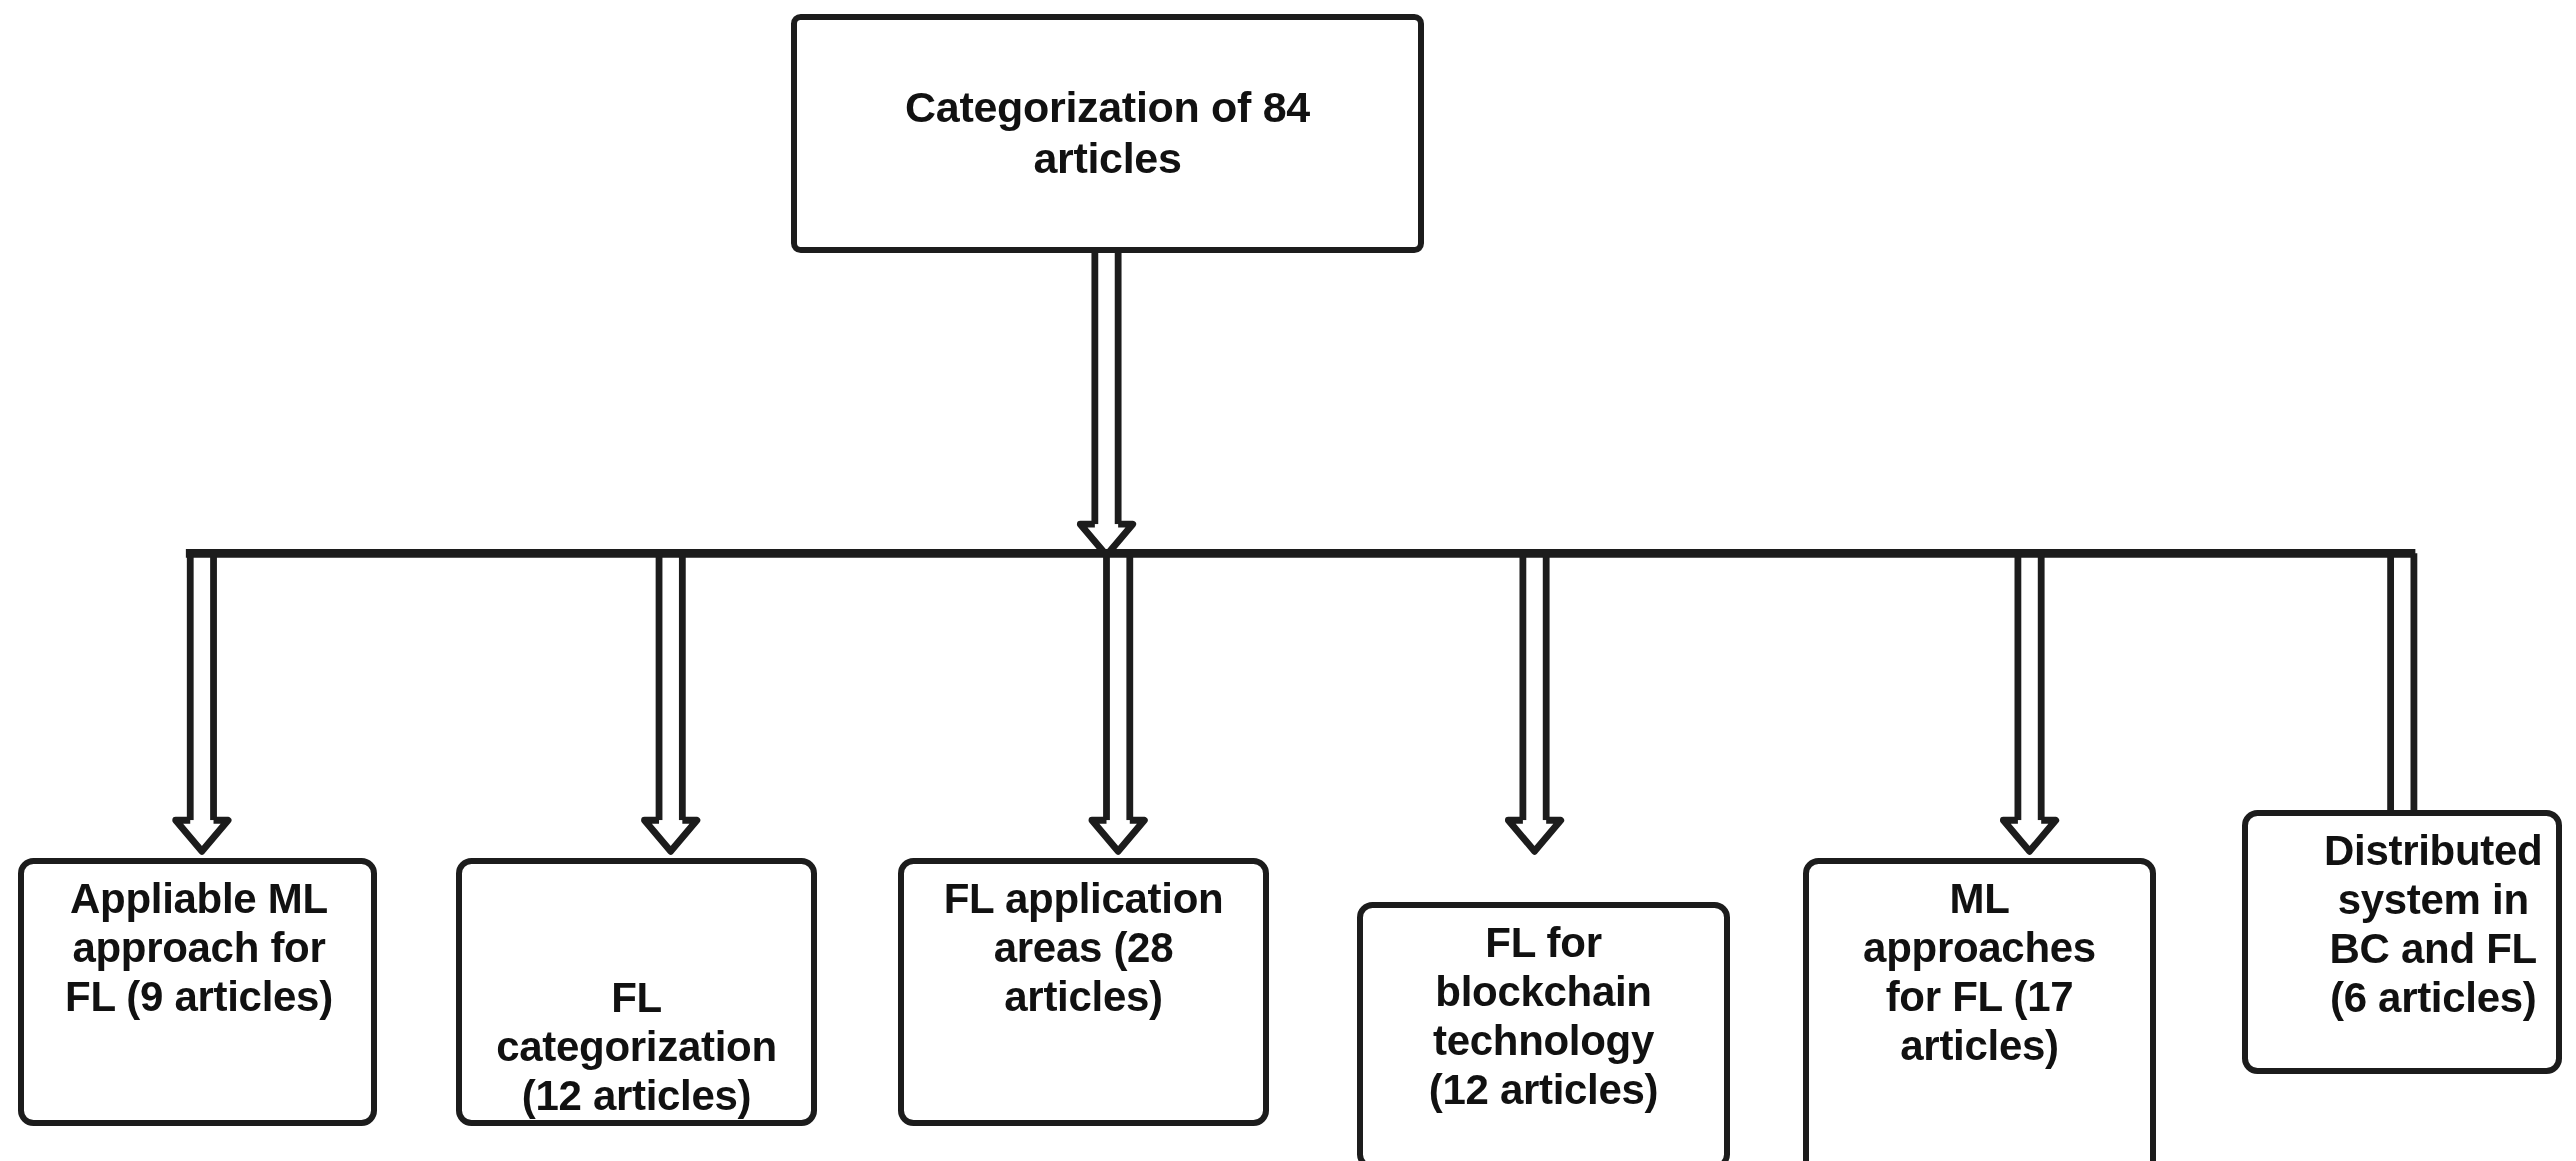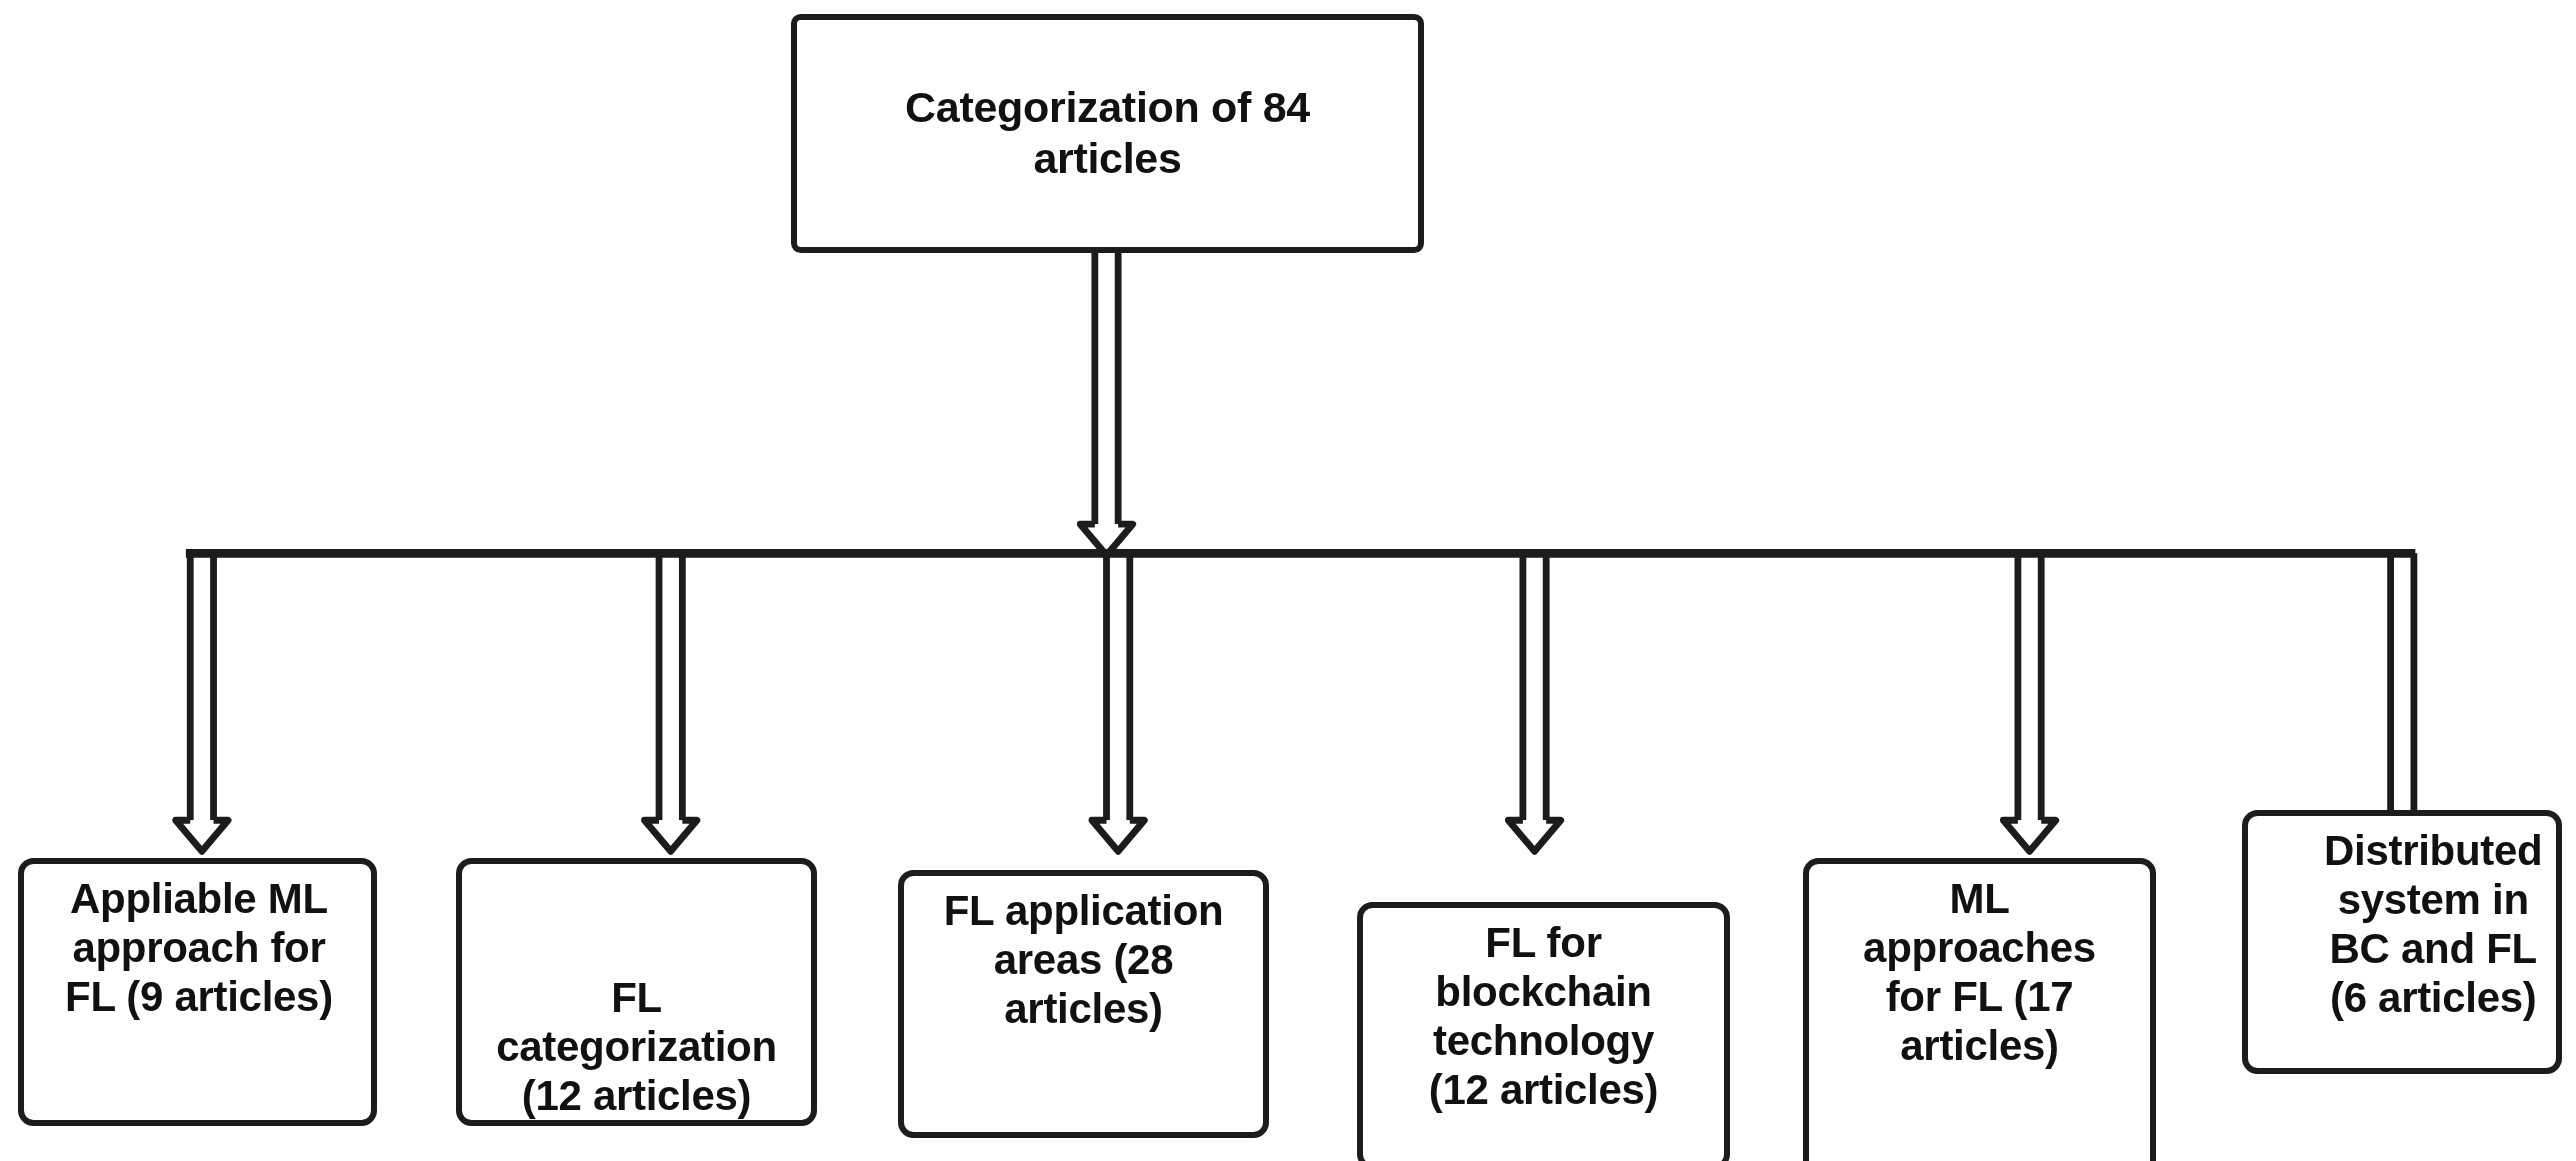--- a/index.html
+++ b/index.html
@@ -120,21 +120,21 @@
 approach for
 FL (9 articles)</div>
   </div>
 
   <div class="node-box leaf" style="left:456px; top:858px; width:361px; height:268px;align-items:flex-end;">
     <div class="node-label">FL
 categorization
 (12 articles)</div>
   </div>
 
-  <div class="node-box leaf" style="left:898px; top:858px; width:371px; height:268px;margin-top:12px;">
+  <div class="node-box leaf" style="left:898px; top:858px; width:371px; height:268px;">
     <div class="node-label">FL application
 areas (28
 articles)</div>
   </div>
 
   <div class="node-box leaf" style="left:1357px; top:902px; width:373px; height:268px;">
     <div class="node-label">FL for
 blockchain
 technology
 (12 articles)</div>

